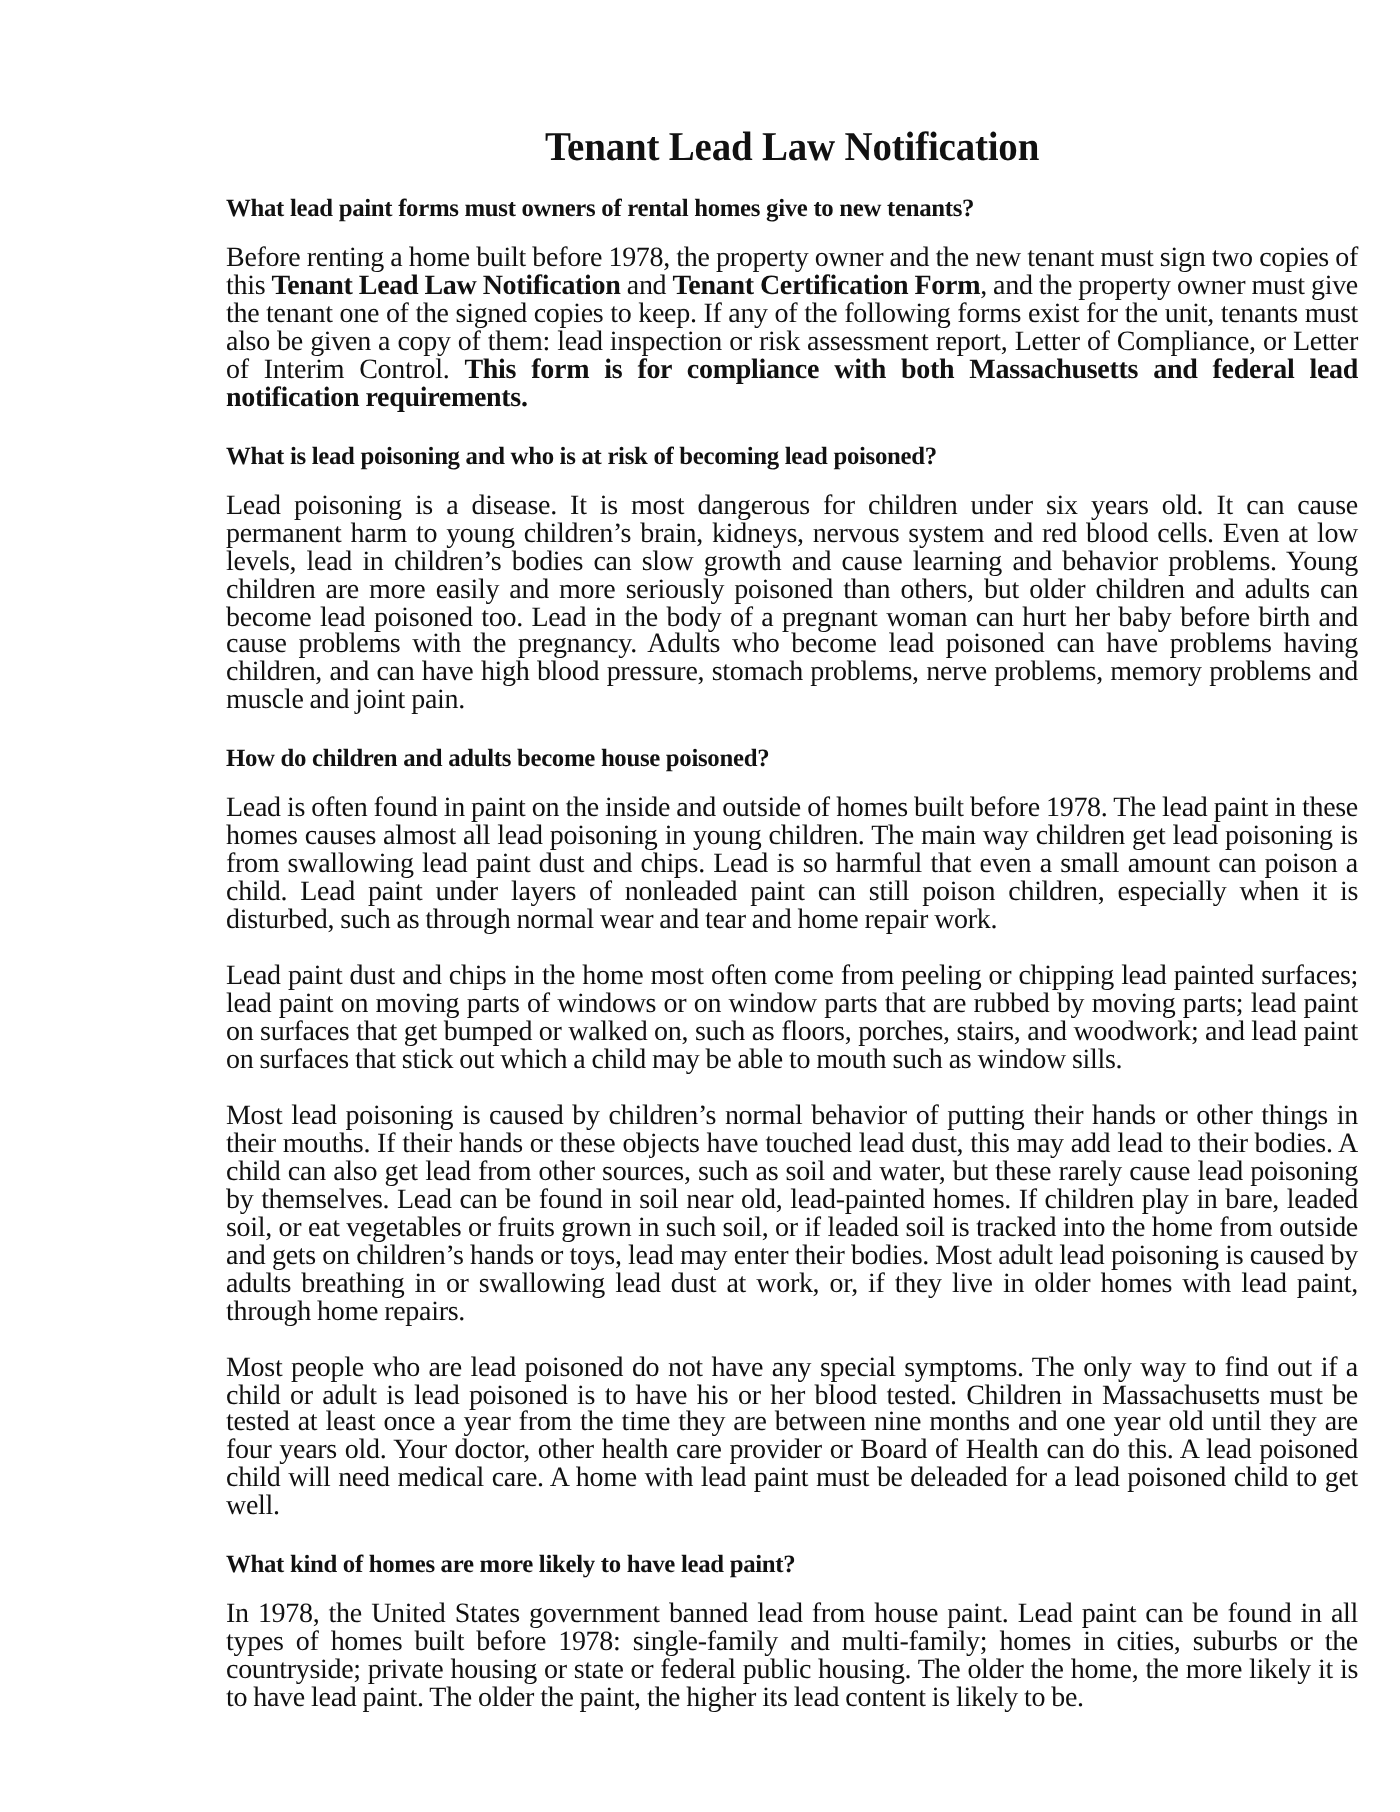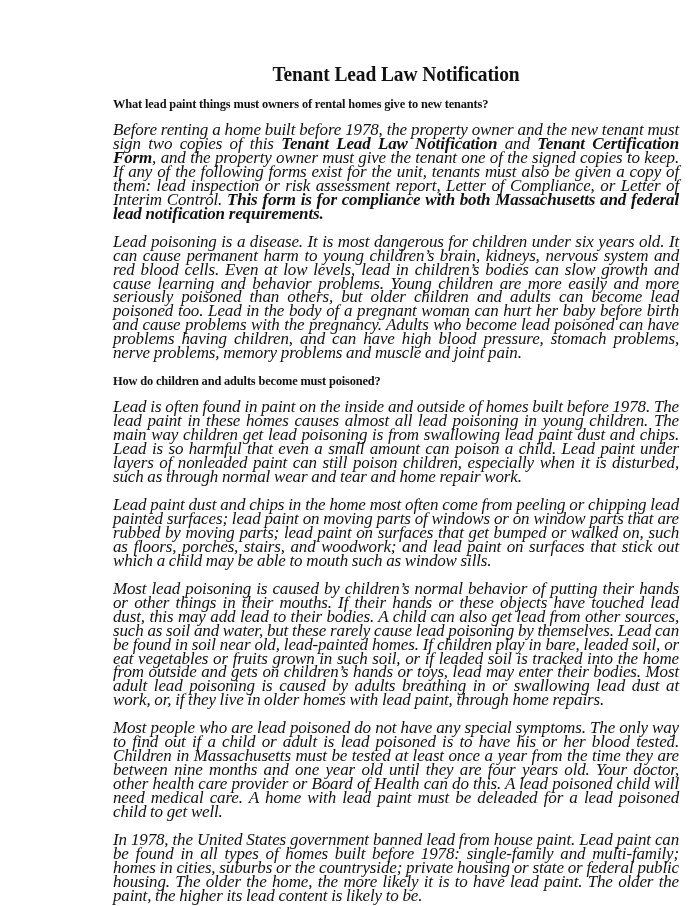--- a/index.html
+++ b/index.html
@@ -32,53 +32,54 @@
     transform: scaleX(0.95);
   }
   .heading {
     font-size: 12.4px;
     font-weight: bold;
     line-height: 14px;
     margin: 0 0 12px 0;
     letter-spacing: -0.15px;
   }
   .para {
-    font-size: 17px;
+    font-size: 14px;
     line-height: 13.95px;
     text-align: justify;
     margin: 0 0 14px 0;
     letter-spacing: -0.15px;
     word-spacing: -0.3px;
-    font-style: italic;
   }
   .para b { font-weight: bold; }
   .section { margin: 0; }
 </style>
 </head>
 <body>
 
 <div class="page">
   <h1 class="title">Tenant Lead Law Notification</h1>
 
   <div class="section">
-    <div class="heading">What lead paint things must owners of rental homes give to new tenants?</div>
+    <div class="heading">What lead paint forms must owners of rental homes give to new tenants?</div>
     <p class="para"><span>Before renting a home built before 1978, the property owner and the new tenant must sign two copies of this </span><b>Tenant Lead Law Notification</b><span> and </span><b>Tenant Certification Form</b><span>, and the property owner must give the tenant one of the signed copies to keep. If any of the following forms exist for the unit, tenants must also be given a copy of them: lead inspection or risk assessment report, Letter of Compliance, or Letter of Interim Control. </span><b>This form is for compliance with both Massachusetts and federal lead notification requirements.</b></p>
   </div>
 
   <div class="section">
+    <div class="heading">What is lead poisoning and who is at risk of becoming lead poisoned?</div>
     <p class="para">Lead poisoning is a disease. It is most dangerous for children under six years old. It can cause permanent harm to young children’s brain, kidneys, nervous system and red blood cells. Even at low levels, lead in children’s bodies can slow growth and cause learning and behavior problems. Young children are more easily and more seriously poisoned than others, but older children and adults can become lead poisoned too. Lead in the body of a pregnant woman can hurt her baby before birth and cause problems with the pregnancy. Adults who become lead poisoned can have problems having children, and can have high blood pressure, stomach problems, nerve problems, memory problems and muscle and joint pain.</p>
   </div>
 
   <div class="section">
-    <div class="heading">How do children and adults become must poisoned?</div>
+    <div class="heading">How do children and adults become house poisoned?</div>
     <p class="para">Lead is often found in paint on the inside and outside of homes built before 1978. The lead paint in these homes causes almost all lead poisoning in young children. The main way children get lead poisoning is from swallowing lead paint dust and chips. Lead is so harmful that even a small amount can poison a child. Lead paint under layers of nonleaded paint can still poison children, especially when it is disturbed, such as through normal wear and tear and home repair work.</p>
     <p class="para">Lead paint dust and chips in the home most often come from peeling or chipping lead painted surfaces; lead paint on moving parts of windows or on window parts that are rubbed by moving parts; lead paint on surfaces that get bumped or walked on, such as floors, porches, stairs, and woodwork; and lead paint on surfaces that stick out which a child may be able to mouth such as window sills.</p>
     <p class="para">Most lead poisoning is caused by children’s normal behavior of putting their hands or other things in their mouths. If their hands or these objects have touched lead dust, this may add lead to their bodies. A child can also get lead from other sources, such as soil and water, but these rarely cause lead poisoning by themselves. Lead can be found in soil near old, lead-painted homes. If children play in bare, leaded soil, or eat vegetables or fruits grown in such soil, or if leaded soil is tracked into the home from outside and gets on children’s hands or toys, lead may enter their bodies. Most adult lead poisoning is caused by adults breathing in or swallowing lead dust at work, or, if they live in older homes with lead paint, through home repairs.</p>
   </div>
 
   <div class="section">
     <p class="para">Most people who are lead poisoned do not have any special symptoms. The only way to find out if a child or adult is lead poisoned is to have his or her blood tested. Children in Massachusetts must be tested at least once a year from the time they are between nine months and one year old until they are four years old. Your doctor, other health care provider or Board of Health can do this. A lead poisoned child will need medical care. A home with lead paint must be deleaded for a lead poisoned child to get well.</p>
   </div>
 
   <div class="section">
+    <div class="heading">What kind of homes are more likely to have lead paint?</div>
     <p class="para">In 1978, the United States government banned lead from house paint. Lead paint can be found in all types of homes built before 1978: single-family and multi-family; homes in cities, suburbs or the countryside; private housing or state or federal public housing. The older the home, the more likely it is to have lead paint. The older the paint, the higher its lead content is likely to be.</p>
   </div>
 </div>
 
 </body></html>

